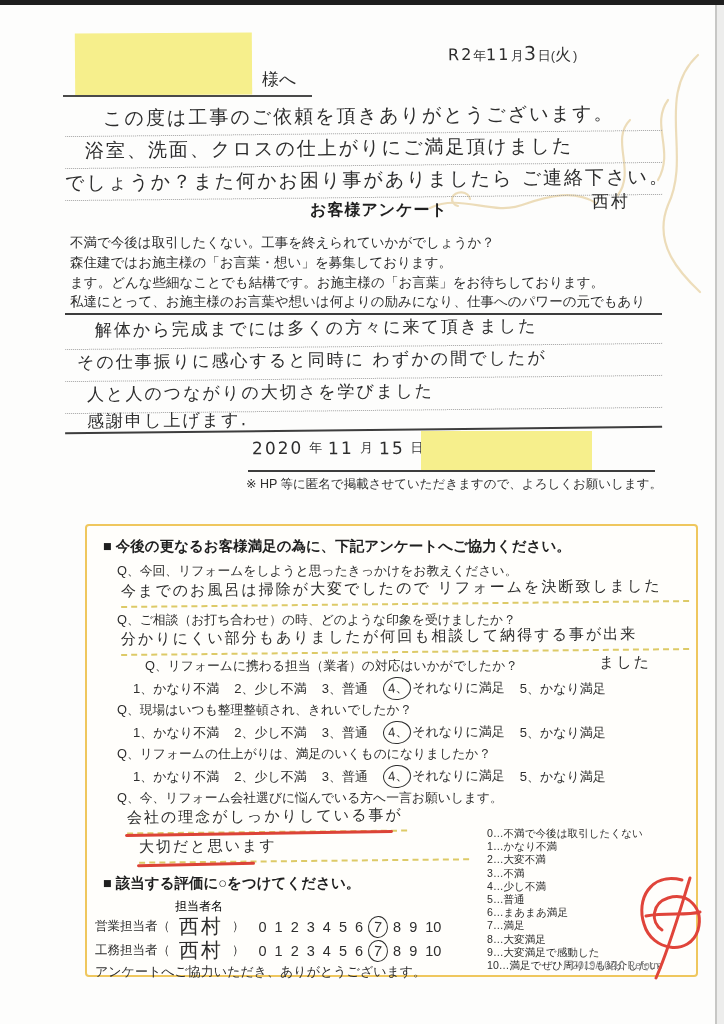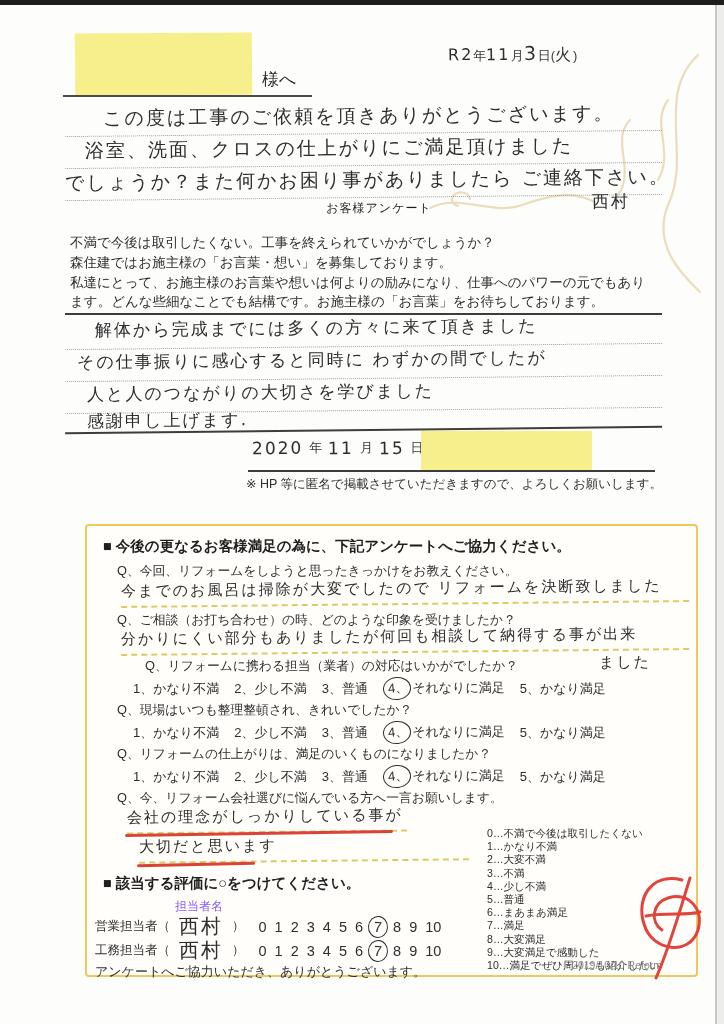--- a/index.html
+++ b/index.html
@@ -27,21 +27,21 @@
   .date-row { position:absolute; left:448px; top:42px; display:flex; align-items:baseline; gap:0; z-index:2; }
   .date-row .lbl { font-size:13px; color:#3a3a3a; }
   .date-row .hwv { font-size:16px; }
   .date-row .big { font-size:19px; }
 
   .letter-line { position:absolute; left:65px; width:597px; height:31px; border-bottom:1.5px dotted #a2a2a2; font-size:19px; z-index:1; white-space:nowrap; overflow:hidden; }
   .l1 { top:103px; padding-left:38px; }
   .l2 { top:135px; padding-left:20px; }
   .l3 { top:167px; }
 
-  .survey-title { position:absolute; left:0; top:200px; width:724px; text-align:center; font-size:12px; font-weight:normal; color:#1f1f1f; letter-spacing:1px; z-index:1;padding-left:34px; }
+  .survey-title { position:absolute; left:0; top:200px; width:724px; text-align:center; font-size:16px; font-weight:bold; color:#1f1f1f; letter-spacing:1px; z-index:1;padding-left:34px; }
   .letter-signature { position:absolute; left:592px; top:190px; font-size:17px; z-index:2; }
 
   .intro { position:absolute; left:70px; top:233px; width:596px; font-size:13.5px; line-height:19.8px; color:#2e2e2e; z-index:1; }
 
   .hr-solid { position:absolute; border-top:2px solid #3d3d3d; z-index:1; }
   .cm-top { left:65px; top:313px; width:597px; }
   .comment-line { position:absolute; left:65px; width:597px; height:31px; border-bottom:1.5px dotted #a2a2a2; font-size:17px; z-index:1; white-space:nowrap; }
   .c1 { top:316px; padding-left:30px; }
   .c2 { top:348px; padding-left:12px; }
   .c3 { top:380px; padding-left:22px; }
@@ -75,21 +75,21 @@
 
   .opts { position:absolute; display:flex; gap:15px; font-size:13px; color:#2e2e2e; align-items:center; white-space:nowrap; }
   .o3 { left:46px; top:151px; }
   .o4 { left:46px; top:195px; }
   .o5 { left:46px; top:239px; }
   .optcirc { display:inline-block; border:1.6px solid #2e2e2e; border-radius:50%; padding:1px 2px 2px 4px; transform:rotate(-6deg); margin-right:1px; }
 
   .legend { position:absolute; left:400px; top:301px; font-size:10.6px; line-height:13.2px; color:#2e2e2e; white-space:nowrap; }
 
   .qb2-title { position:absolute; left:16px; top:348px; font-size:14.5px; font-weight:bold; color:#1f1f1f; }
-  .name-label { position:absolute; left:88px; top:372px; font-size:12px; color:#8b5cf6; }
+  .name-label { position:absolute; left:88px; top:372px; font-size:12px; color:#000000; }
   .rrow { position:absolute; display:flex; align-items:center; white-space:nowrap; }
   .rrow1 { left:8px; top:387px; }
   .rrow2 { left:8px; top:411px; }
   .rrow .role { font-size:12.5px; color:#2e2e2e; }
   .rrow .hwname { font-size:20px; width:62px; text-align:center; }
   .rrow .scale { display:flex; gap:8px; margin-left:14px; font-size:14.5px; color:#2e2e2e; align-items:center; }
   .circ { display:inline-flex; align-items:center; justify-content:center; width:20px; height:22px; border:1.7px solid #2e2e2e; border-radius:50%; margin:0 -3px; transform:rotate(4deg); }
   .thanks { position:absolute; left:8px; top:437px; font-size:13px; color:#2e2e2e; }
 
   .stamp { position:absolute; left:630px; top:872px; width:82px; height:112px; z-index:4; }
@@ -132,22 +132,22 @@
   <div class="letter-line l1 hw">この度は工事のご依頼を頂きありがとうございます。</div>
   <div class="letter-line l2 hw">浴室、洗面、クロスの仕上がりにご満足頂けました</div>
   <div class="letter-line l3 hw">でしょうか？また何かお困り事がありましたら ご連絡下さい。</div>
 
   <div class="survey-title">お客様アンケート</div>
   <div class="letter-signature hw">西村</div>
 
   <div class="intro">
     <div>不満で今後は取引したくない。工事を終えられていかがでしょうか？</div>
     <div>森住建ではお施主様の「お言葉・想い」を募集しております。</div>
+    <div>ます。どんな些細なことでも結構です。お施主様の「お言葉」をお待ちしております。</div>
     <div>私達にとって、お施主様のお言葉や想いは何よりの励みになり、仕事へのパワーの元でもあり</div>
-    <div>ます。どんな些細なことでも結構です。お施主様の「お言葉」をお待ちしております。</div>
   </div>
 
   <div class="hr-solid cm-top"></div>
   <div class="comment-line c1 hw">解体から完成までには多くの方々に来て頂きました</div>
   <div class="comment-line c2 hw">その仕事振りに感心すると同時に わずかの間でしたが</div>
   <div class="comment-line c3 hw">人と人のつながりの大切さを学びました</div>
   <div class="c4 hw">感謝申し上げます.</div>
 
   <div class="redact r2"></div>
   <div class="cdate-row">

